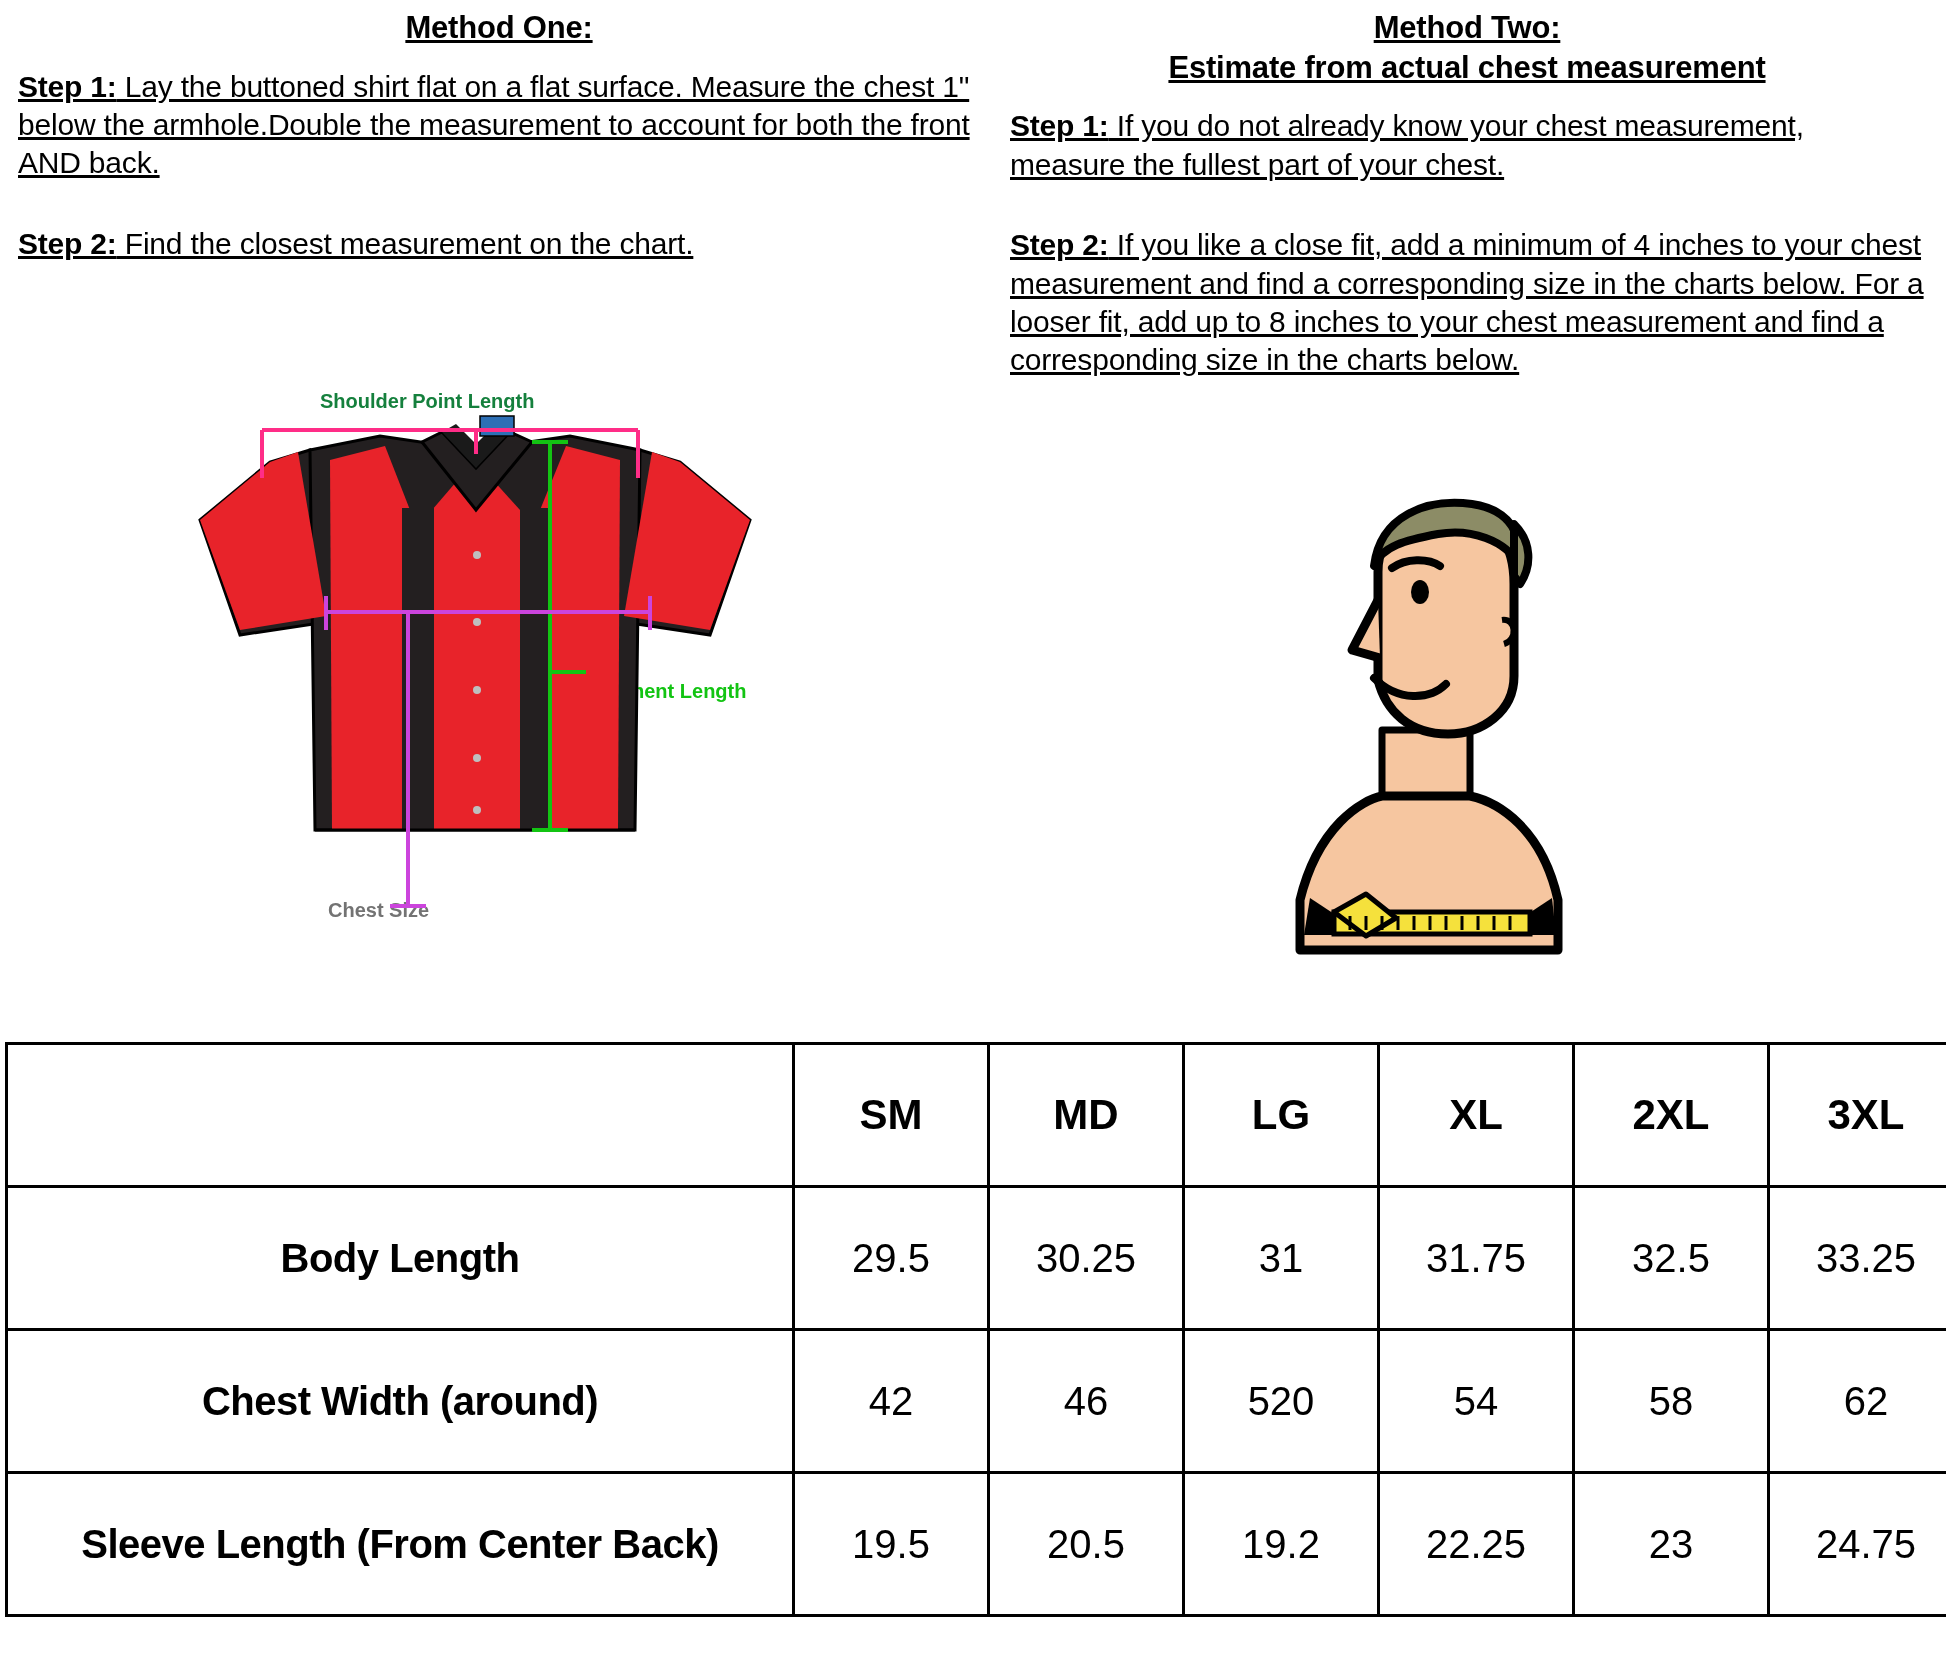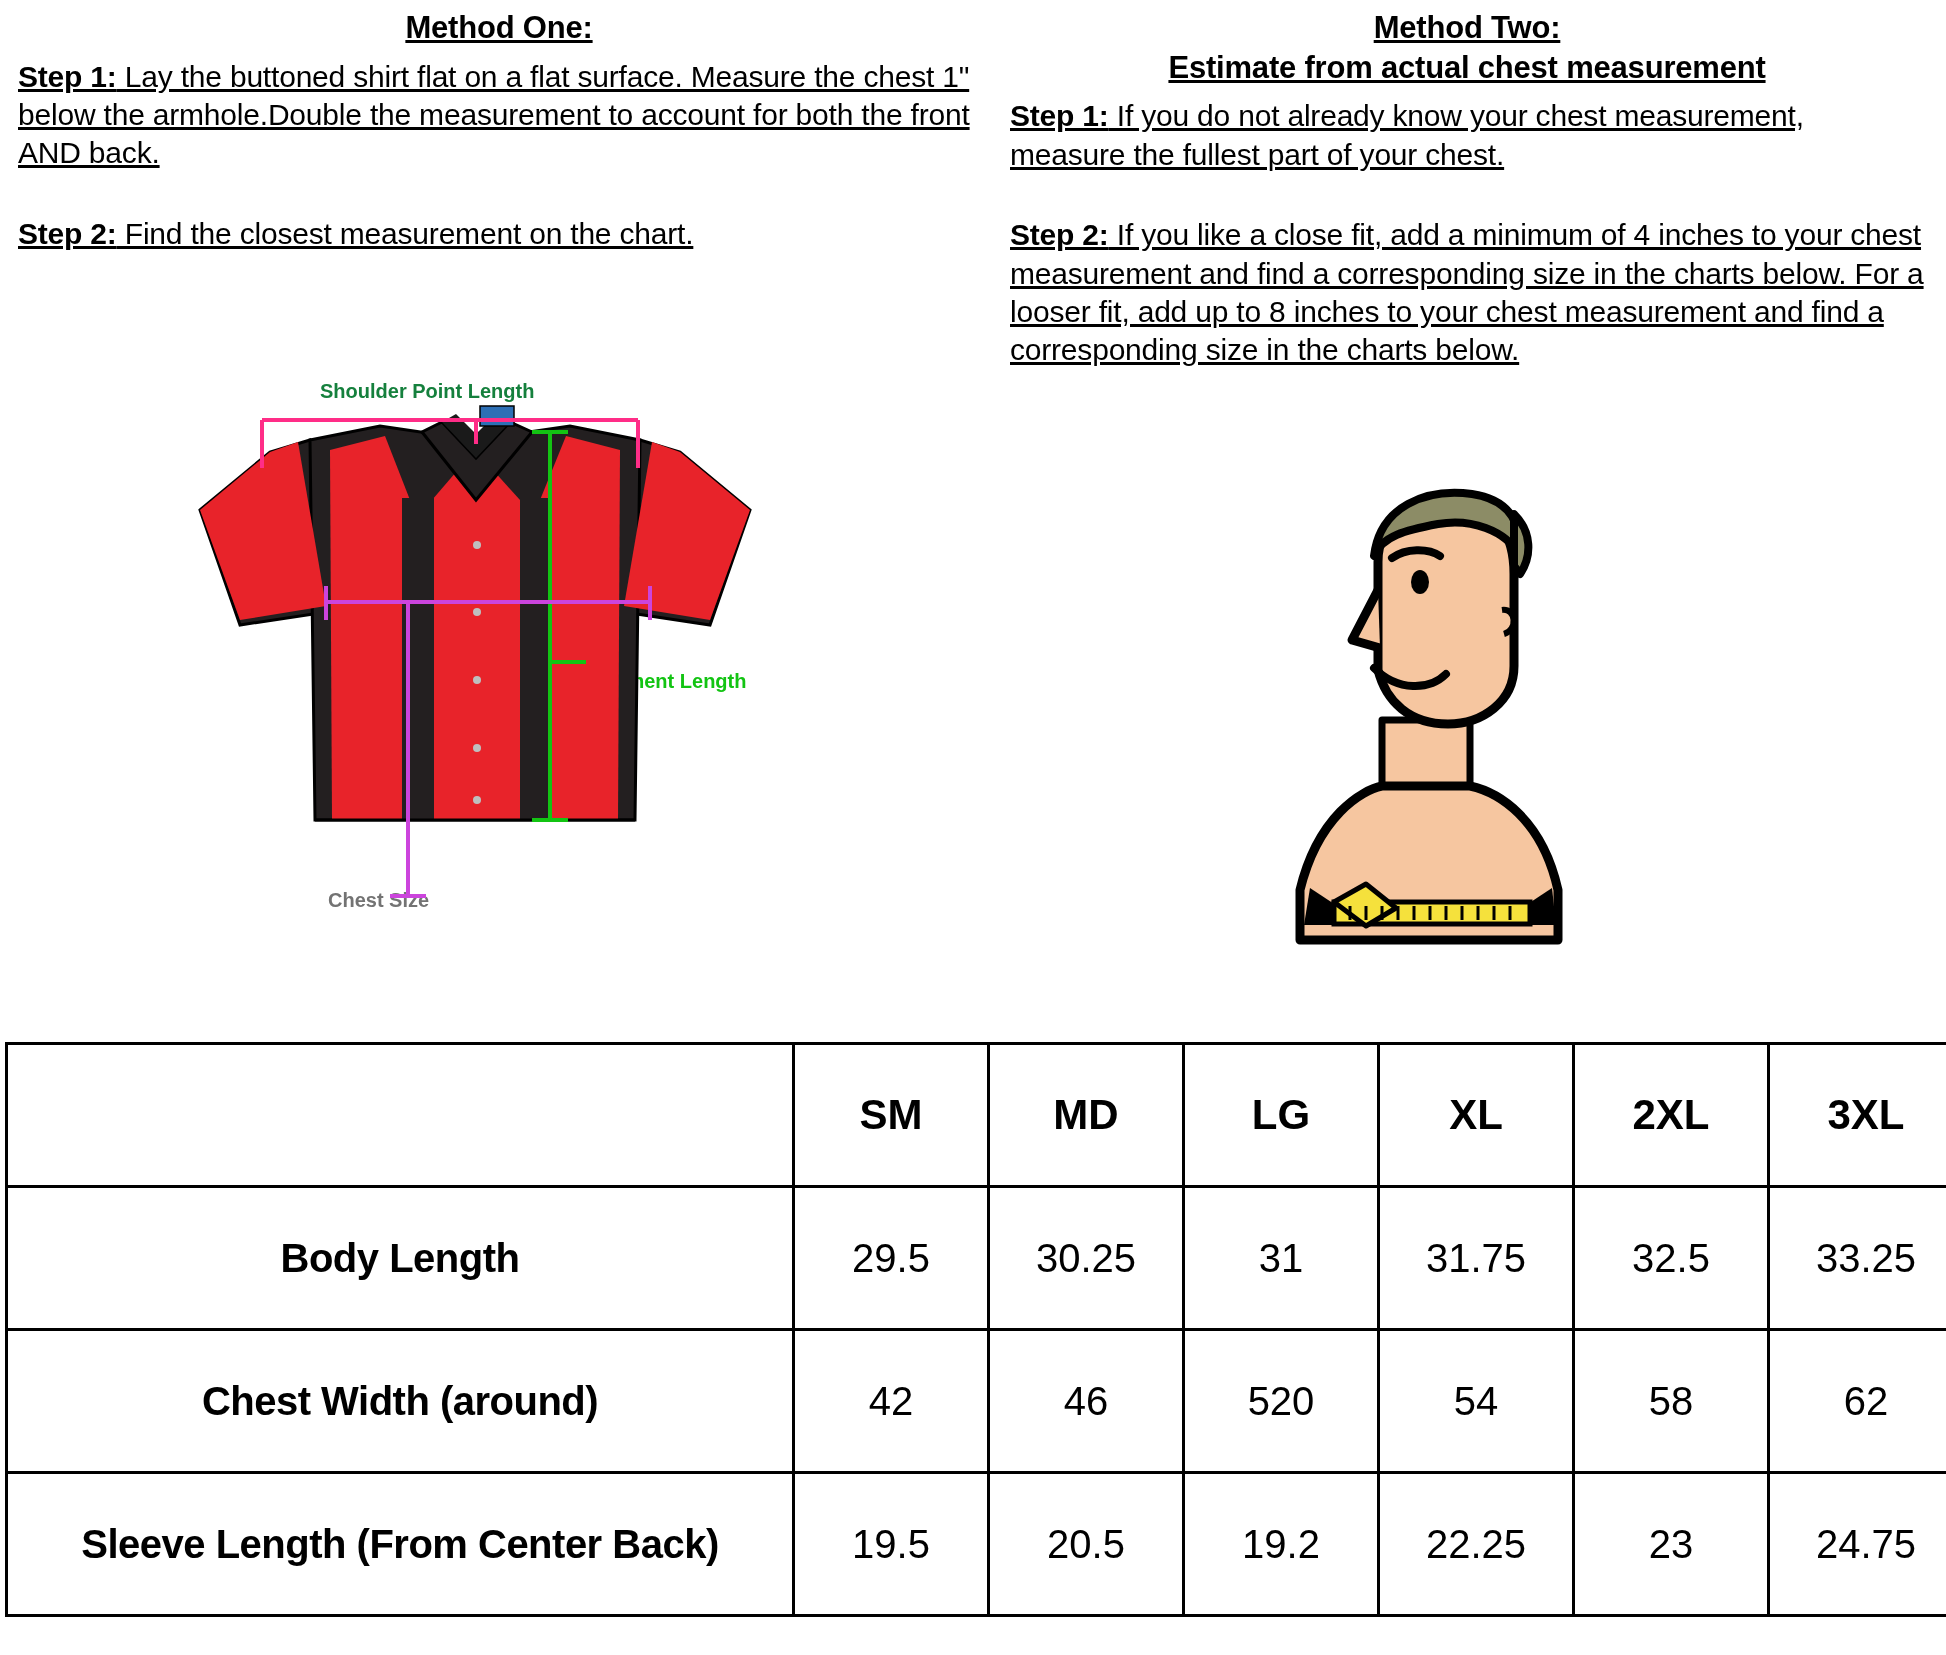--- a/index.html
+++ b/index.html
@@ -53,21 +53,21 @@
   .method-title .line2 {
     display: block;
   }
 
   .step-para {
     font-size: 30px;
     line-height: 1.28;
     margin-top: 12px;
     letter-spacing: -0.2px;
   }
-  .step-para.tight { margin-top: 10px; }
+  .step-para.tight { margin-top: 20px; }
   .step-para.gap { margin-top: 42px; }
   .step-label {
     font-weight: bold;
   }
 
   
   .illustrations {
     position: relative;
     width: 1946px;
     height: 640px;

